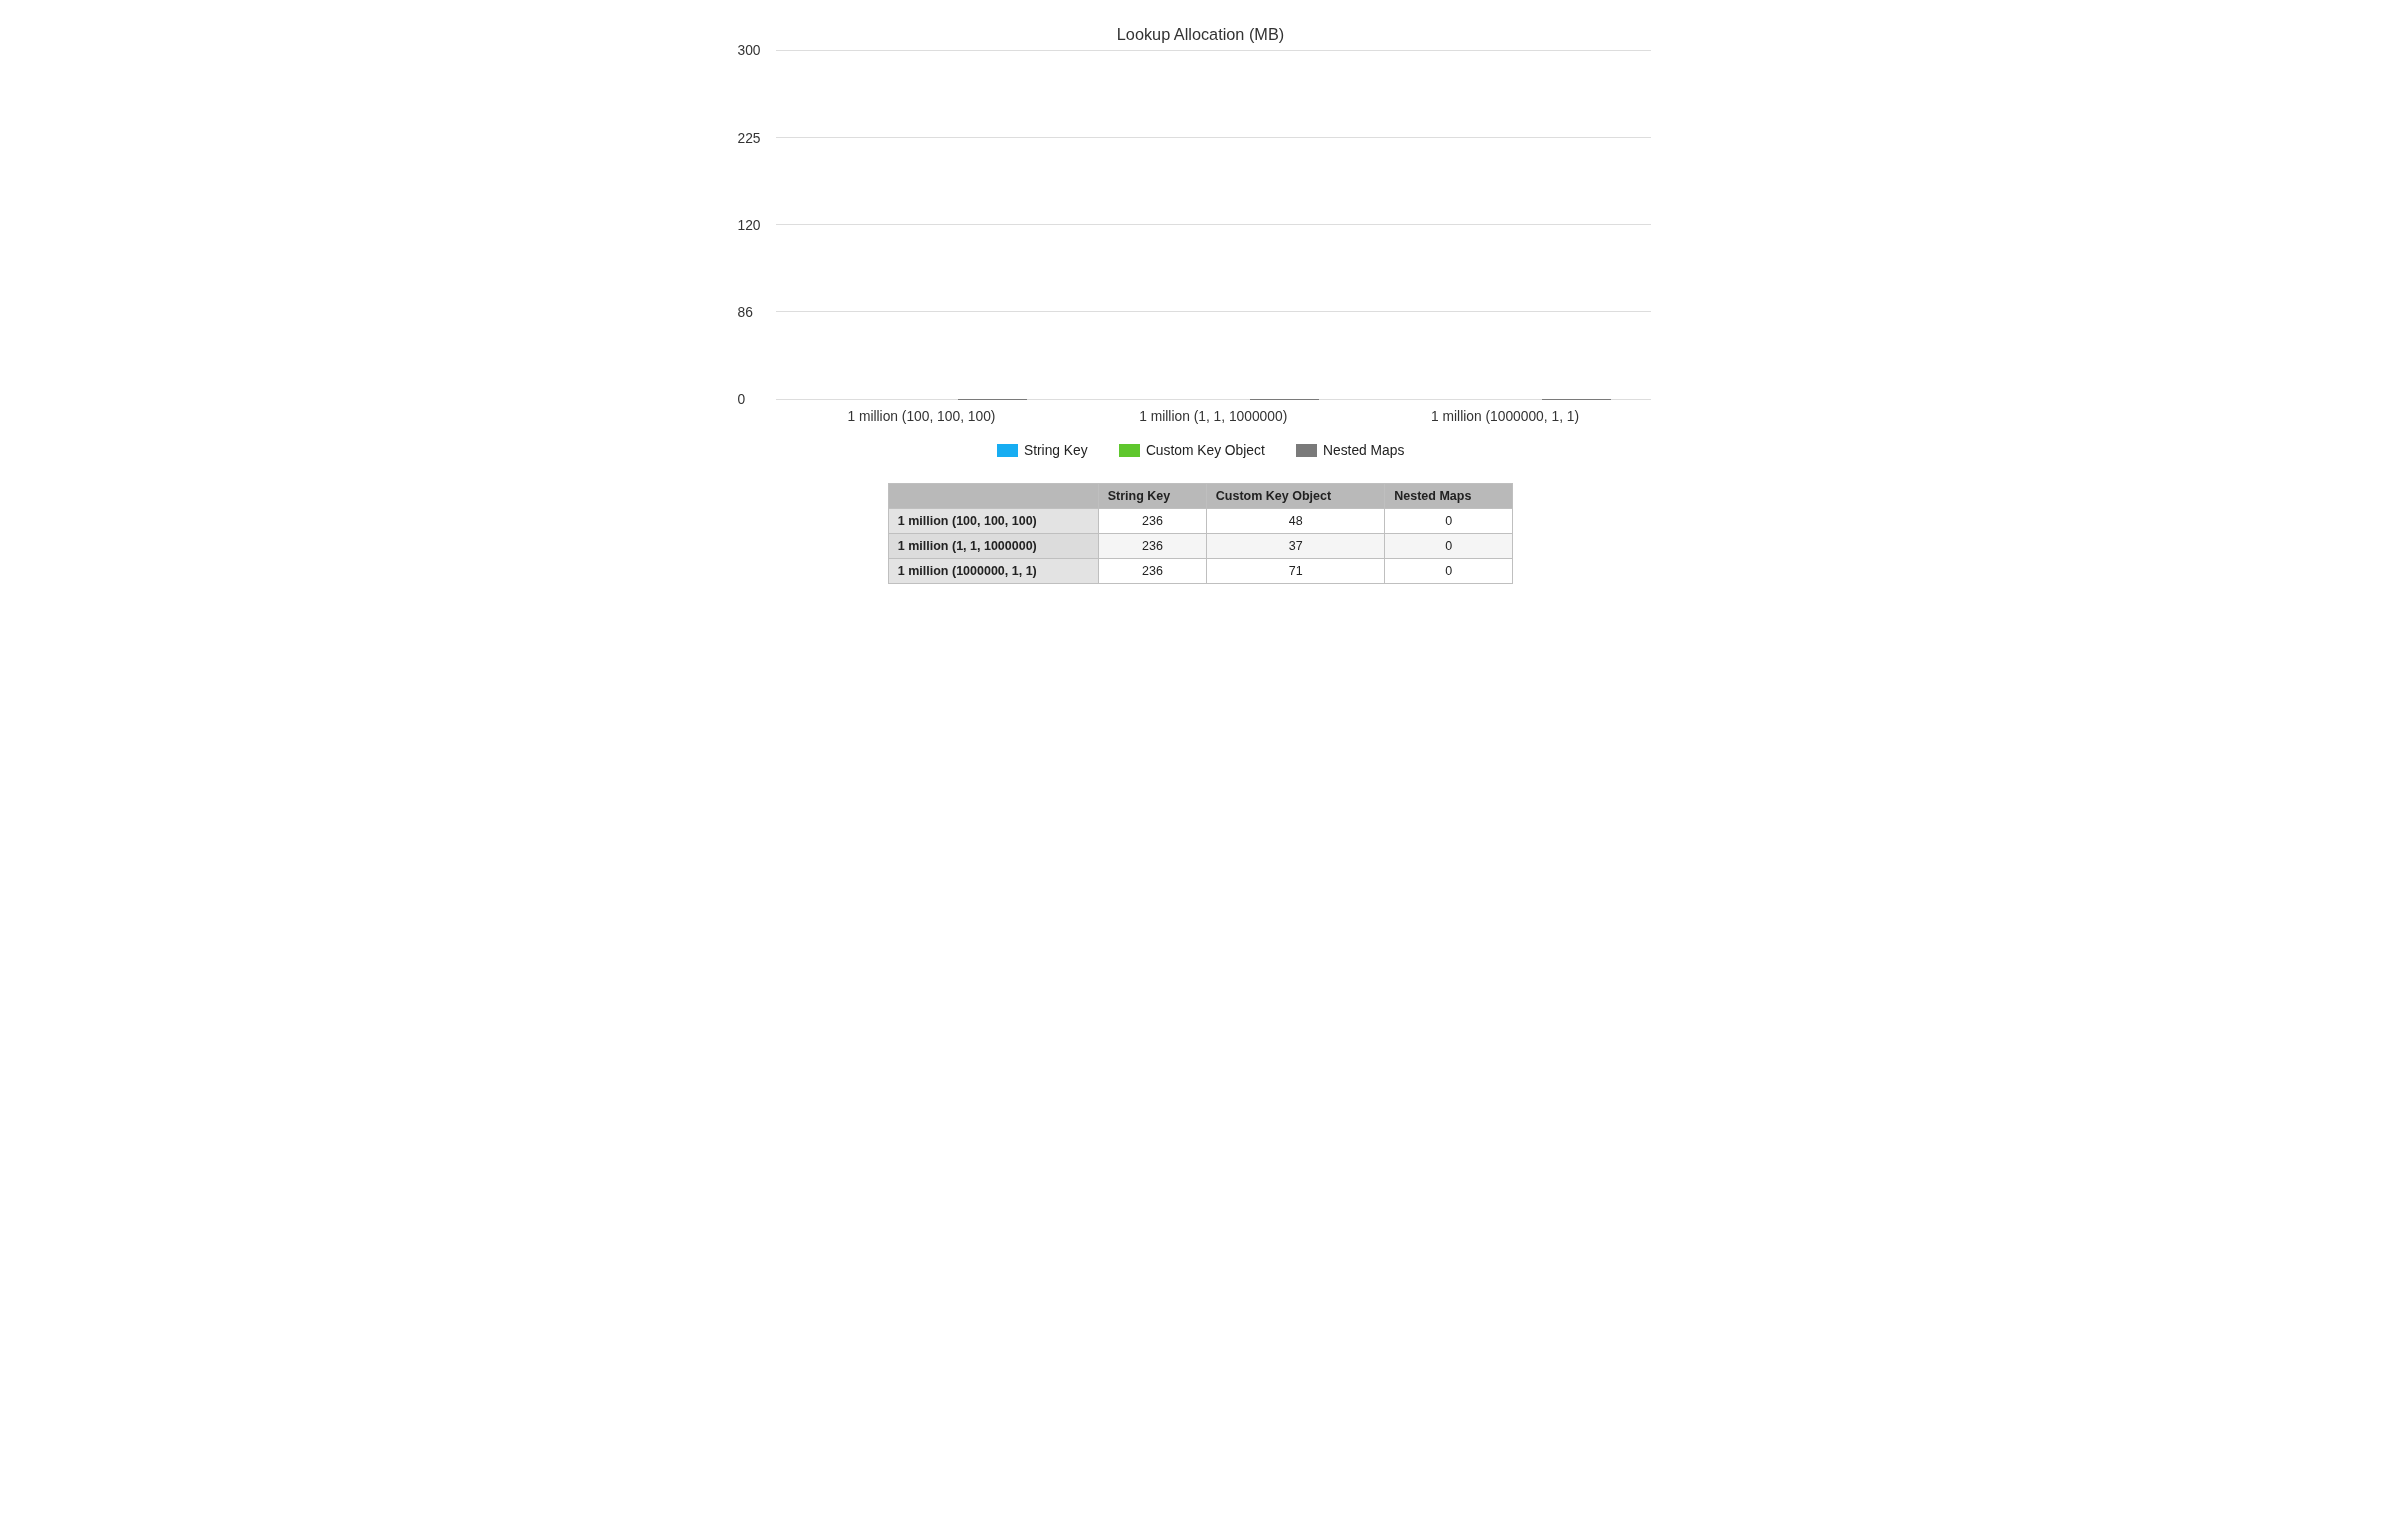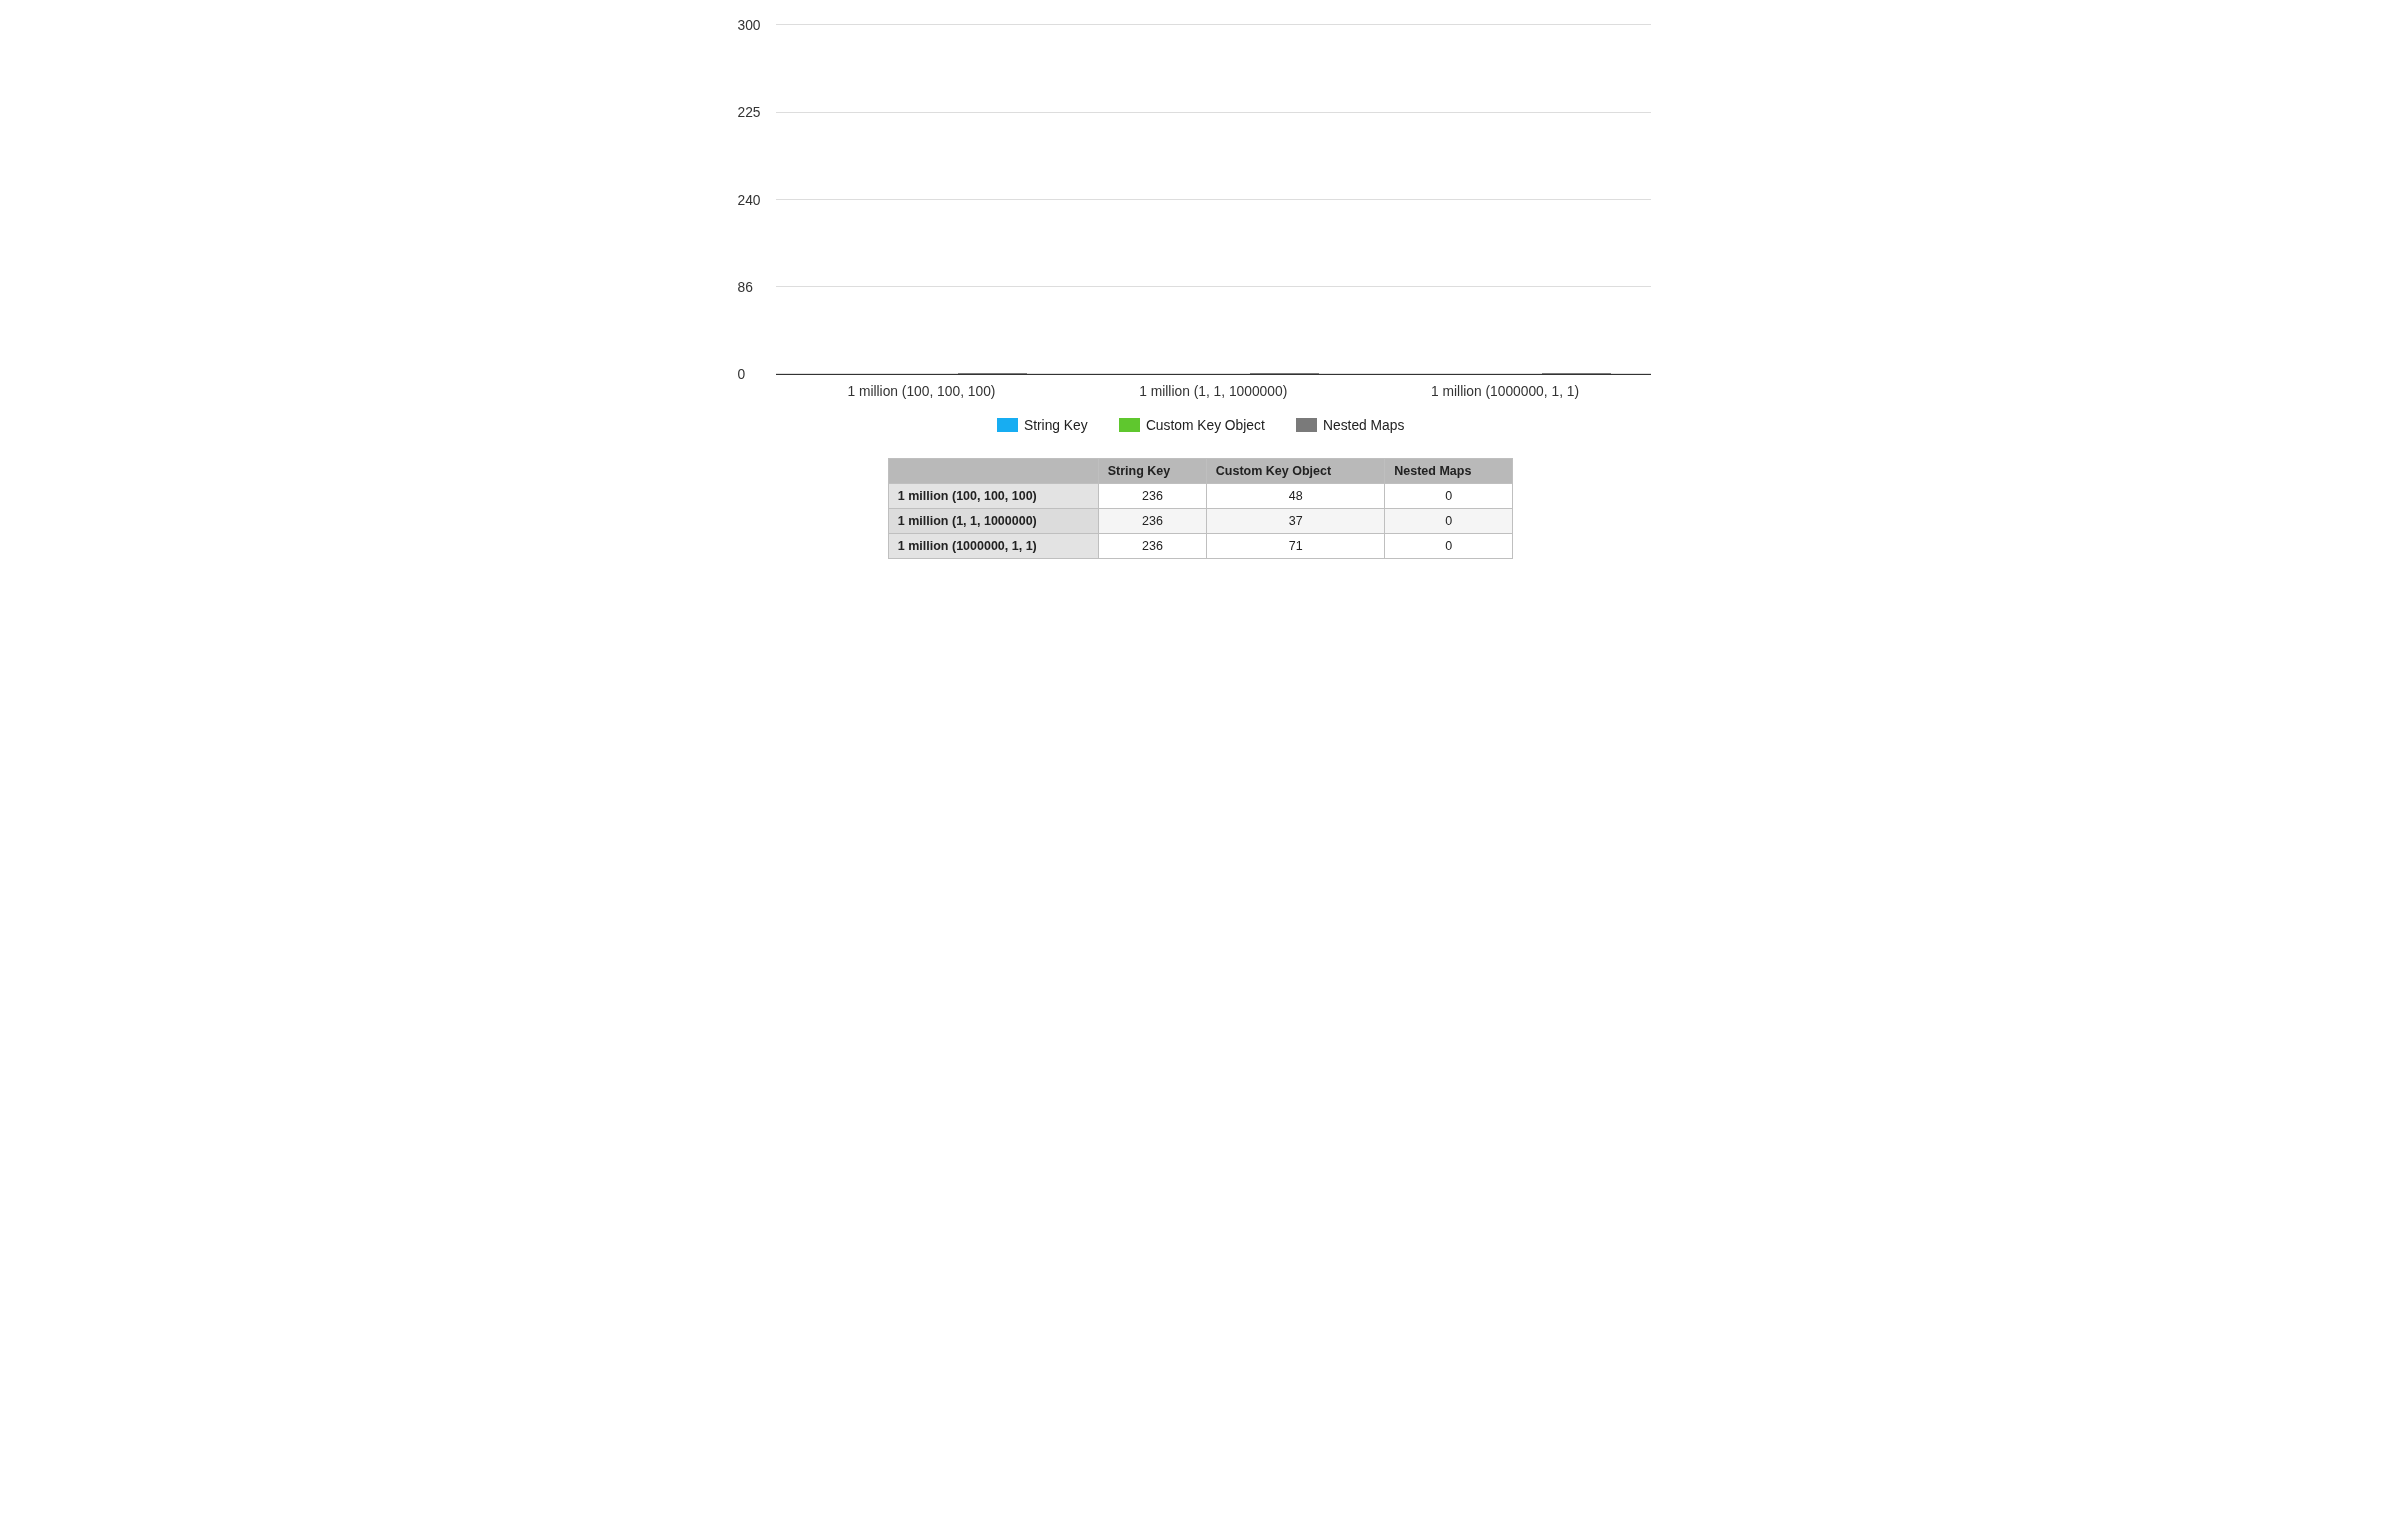--- a/index.html
+++ b/index.html
@@ -114,29 +114,30 @@
     background: #fff;
   }
   .data-table tbody tr:nth-child(even) td { background: #f5f5f5; }
   .data-table tbody tr:nth-child(even) th { background: #dcdcdc; }
 </style>
 </head>
 <body>
 
 <div class="chart-wrap">
 
+  <div class="chart-title">Lookup Allocation (MB)</div>
 
   <div class="plot-area">
     <div id="gridlines">
         <div class="gridline" style="bottom: 0%;"></div>
         <div class="y-tick" style="bottom: 0%; transform: translateY(50%);">0</div>
         <div class="gridline" style="bottom: 25%;"></div>
         <div class="y-tick" style="bottom: 25%; transform: translateY(50%);">86</div>
         <div class="gridline" style="bottom: 50%;"></div>
-        <div class="y-tick" style="bottom: 50%; transform: translateY(50%);">240</div>
+        <div class="y-tick" style="bottom: 50%; transform: translateY(50%);">120</div>
         <div class="gridline" style="bottom: 75%;"></div>
         <div class="y-tick" style="bottom: 75%; transform: translateY(50%); margin-top: 28px;">225</div>
         <div class="gridline" style="bottom: 100%;"></div>
         <div class="y-tick" style="bottom: 100%; transform: translateY(50%);">300</div>
       </div>
     <div class="bars" id="bars">
         <div class="group">
           <div class="bar stringkey" title="String Key: 236" style="height: 78.6667%;"></div>
           <div class="bar customkey" title="Custom Key Object: 42" style="height: 14%;"></div>
           <div class="bar nested" title="Nested Maps: 0" style="height: 0.6px;"></div>

